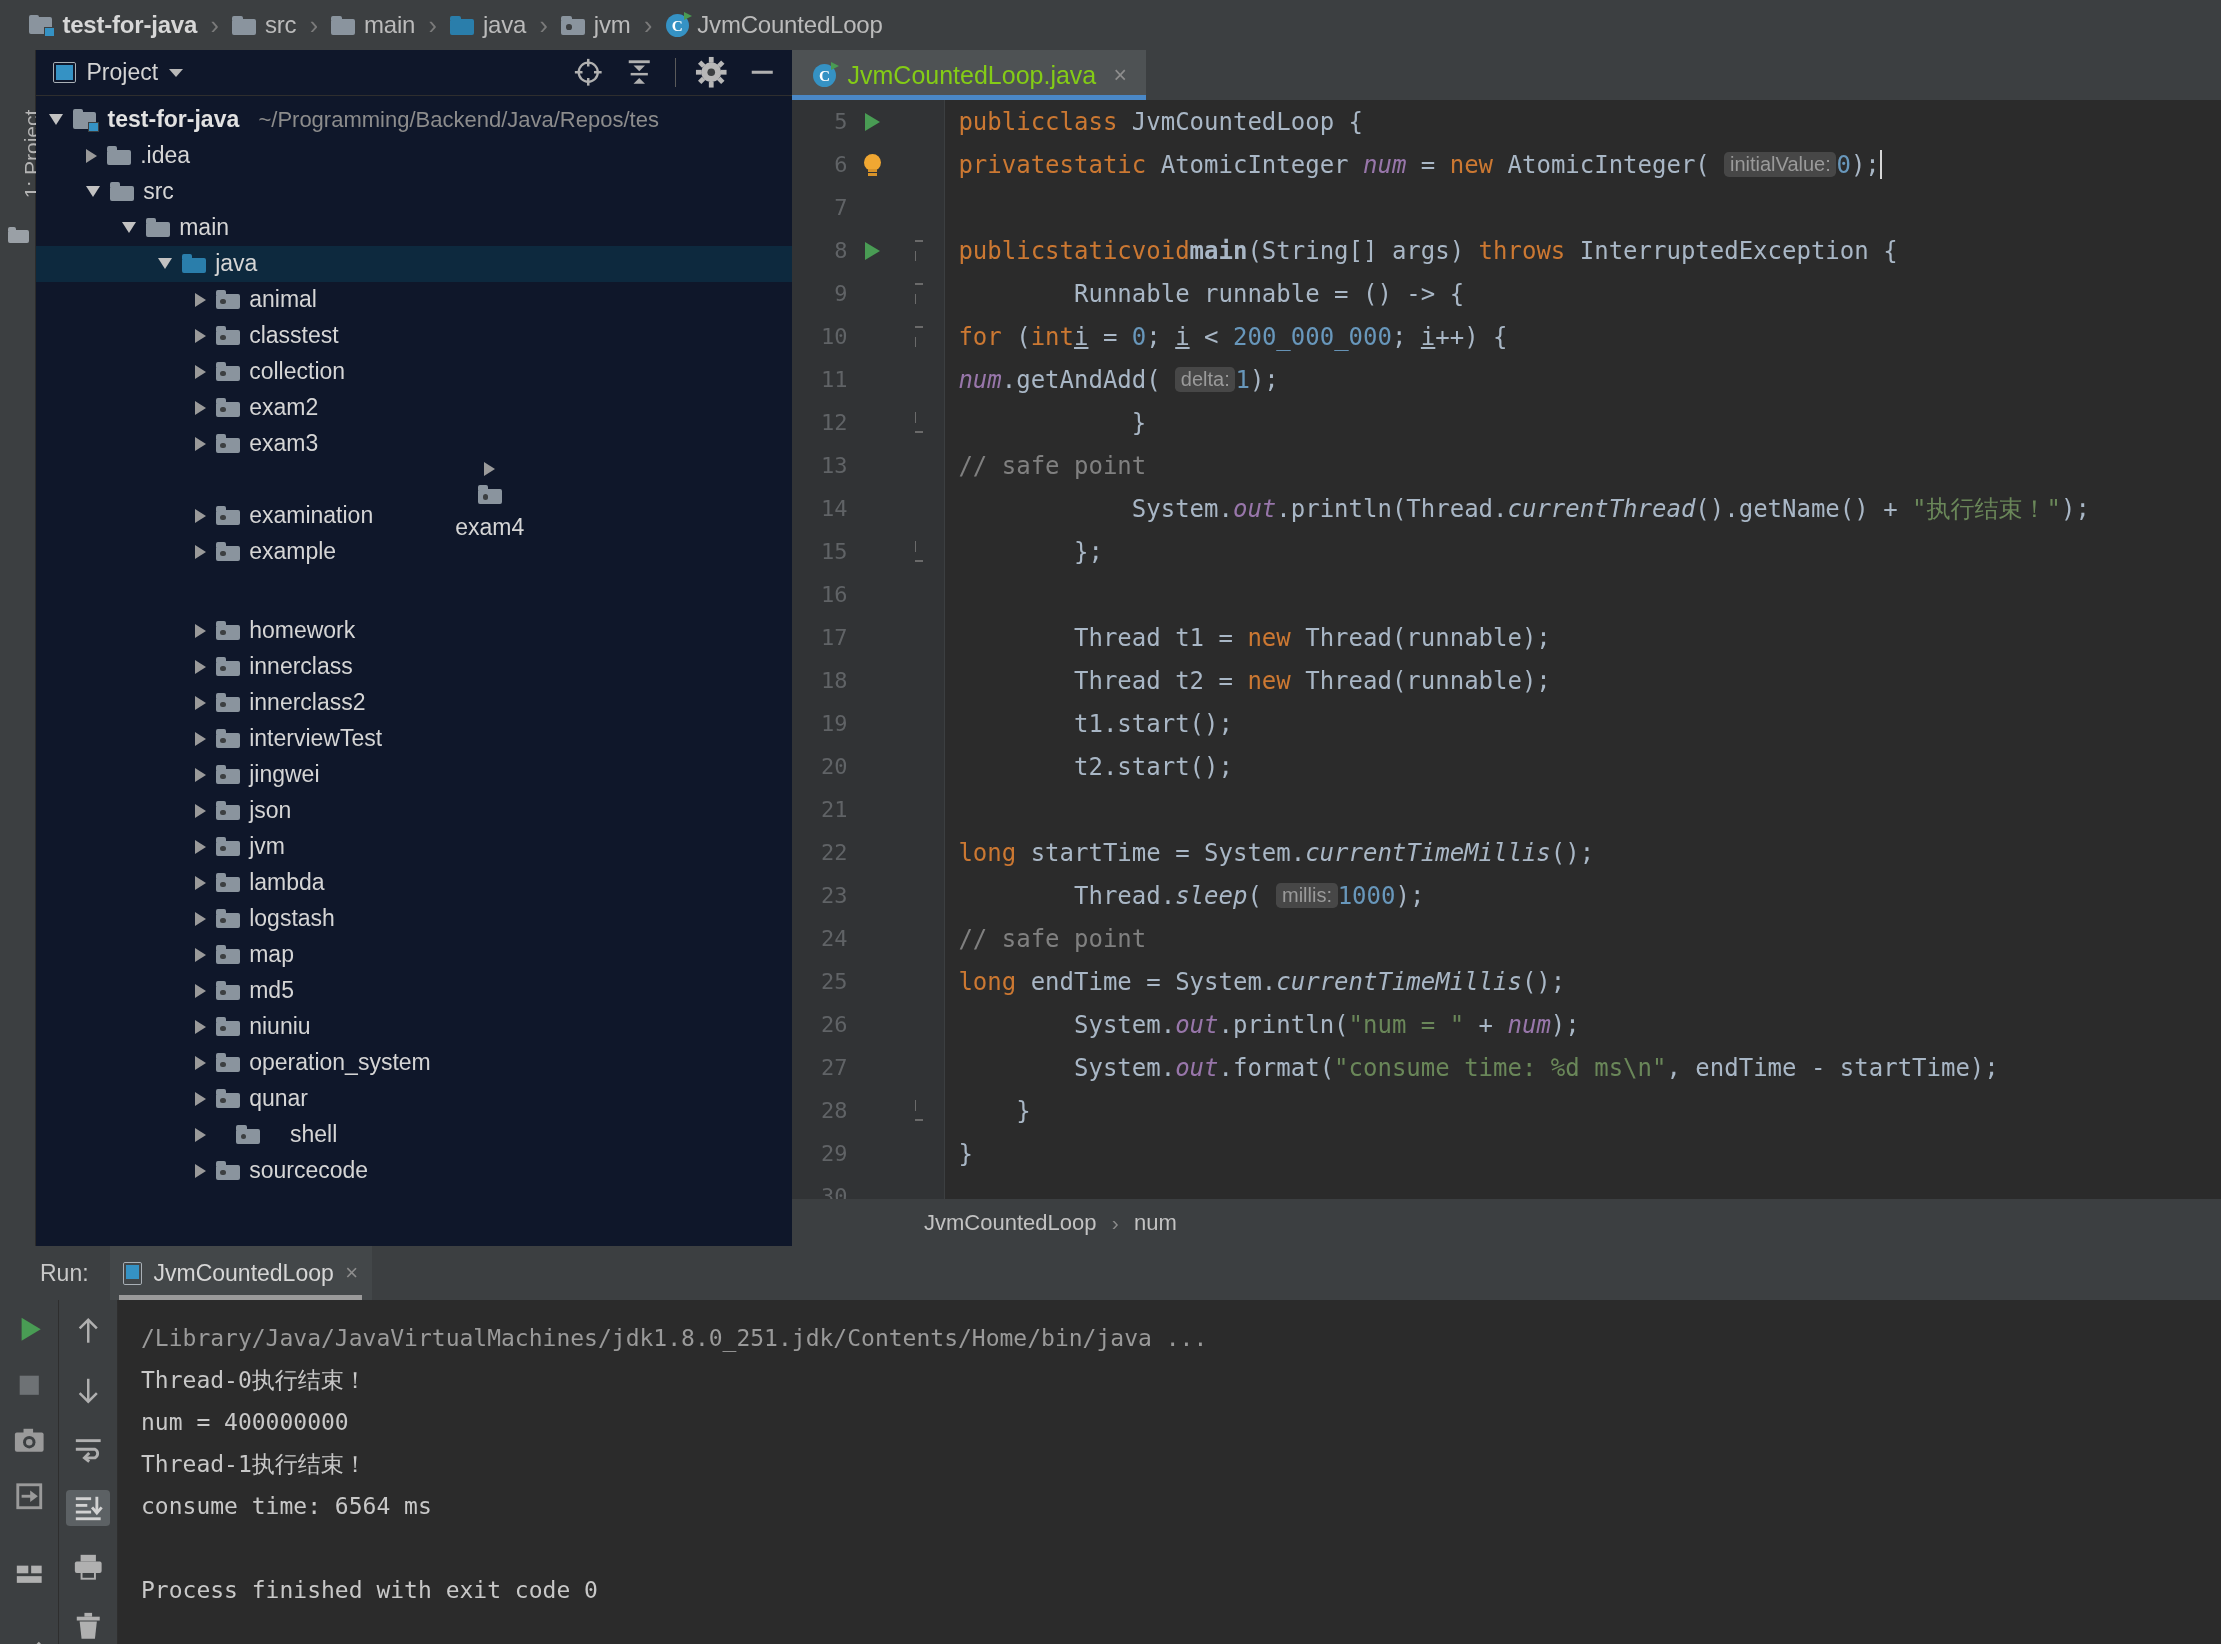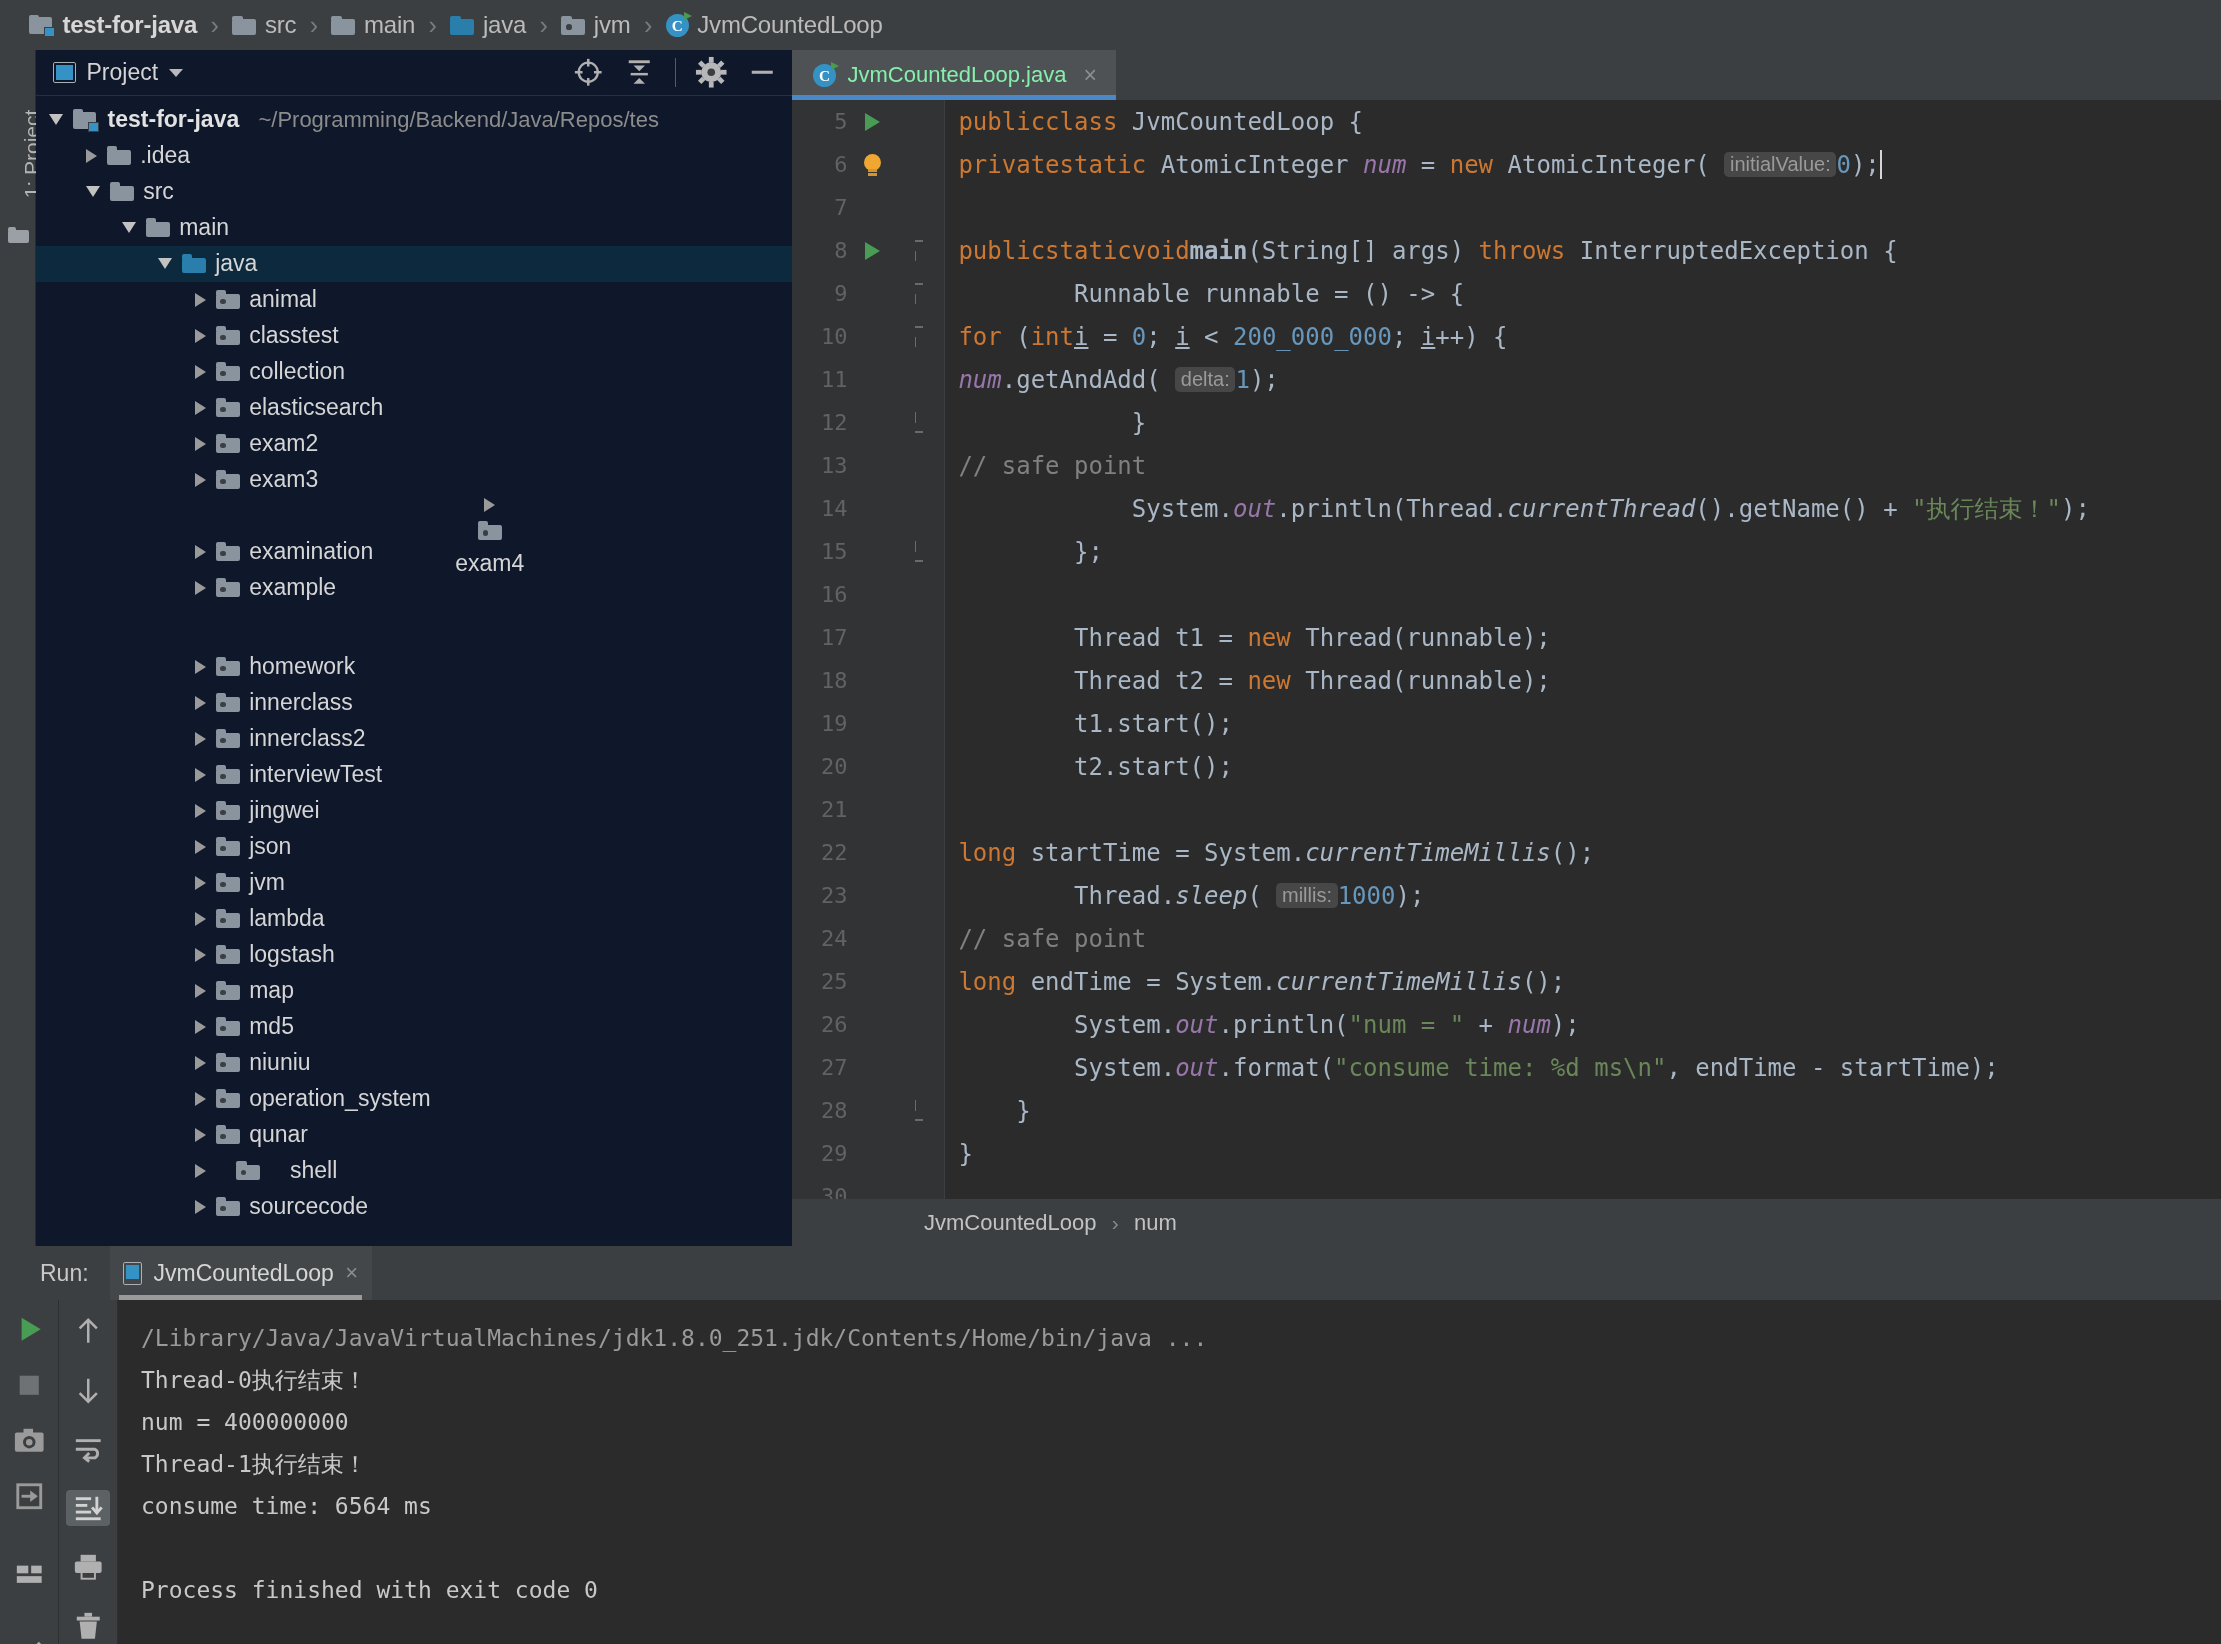--- a/index.html
+++ b/index.html
@@ -88,21 +88,21 @@
   .row .path { color: #8c8c8c; font-size: 22px; margin-left: 9.6px; }
 
   
   .editorwrap { position:absolute; left: 792px; top: 50px; right: 0; height: 1197px; background:#2b2b2b; }
   .tabbar { height: 50px; background:#3c3f41; display:flex; align-items:flex-end; }
   .etab {
     height: 50px; background:#4e5254; display:flex; align-items:center; gap:11.5px;
     padding: 0 19px 0 21px; position: relative;
   }
   .etab::after { content:""; position:absolute; left:0; right:0; bottom:0; height:4.8px; background:#4a88c7; }
-  .etab .lbl { color:#86efac; font-size: 22px; }
+  .etab .lbl { color:#84cc16; font-size: 25px; }
   .etab .x { color:#8d8d8d; font-size:23px; margin-left:5.7px; cursor:pointer;}
 
   .codearea { position:absolute; left:0; top:50px; right:0; bottom:48px; background:#2b2b2b; display:flex; }
   .gutter { width: 153px; flex: 0 0 auto; position: relative; background:#313335; }
   .gutter-lines { position:absolute; inset:0; }
   .gline { height: 43px; display:flex; align-items:center; justify-content:flex-end; padding-right: 9.6px; }
   .gline .num { color:#606366; font-size: 22px; font-family:"DejaVu Sans Mono", monospace; width: 44px; text-align:right;}
   .gmark { width: 50px; display:flex; align-items:center; justify-content:center; }
   .play-tri { width:0;height:0;border-left:15.3px solid #499c54;border-top:9.6px solid transparent;border-bottom:9.6px solid transparent;}
   .bulb { width:17px; height:21px; position:relative; }
@@ -339,29 +339,20 @@
           <span class="name">classtest</span>
         </div>
         <div class="row" style="padding-left: 159px;">
           <span class="tw right"></span>
           <span class="ico pkg-ico">
             <i class="tab"></i>
             <i class="body"></i>
             <i class="dot"></i>
           </span>
           <span class="name">collection</span>
-        </div>
-        <div class="row" style="padding-left: 159px;">
-          <span class="tw right"></span>
-          <span class="ico pkg-ico">
-            <i class="tab"></i>
-            <i class="body"></i>
-            <i class="dot"></i>
-          </span>
-          <span class="name">elasticsearch</span>
         </div>
         <div class="row" style="padding-left: 159px;">
           <span class="tw right"></span>
           <span class="ico pkg-ico">
             <i class="tab"></i>
             <i class="body"></i>
             <i class="dot"></i>
           </span>
           <span class="name">exam2</span>
         </div>

